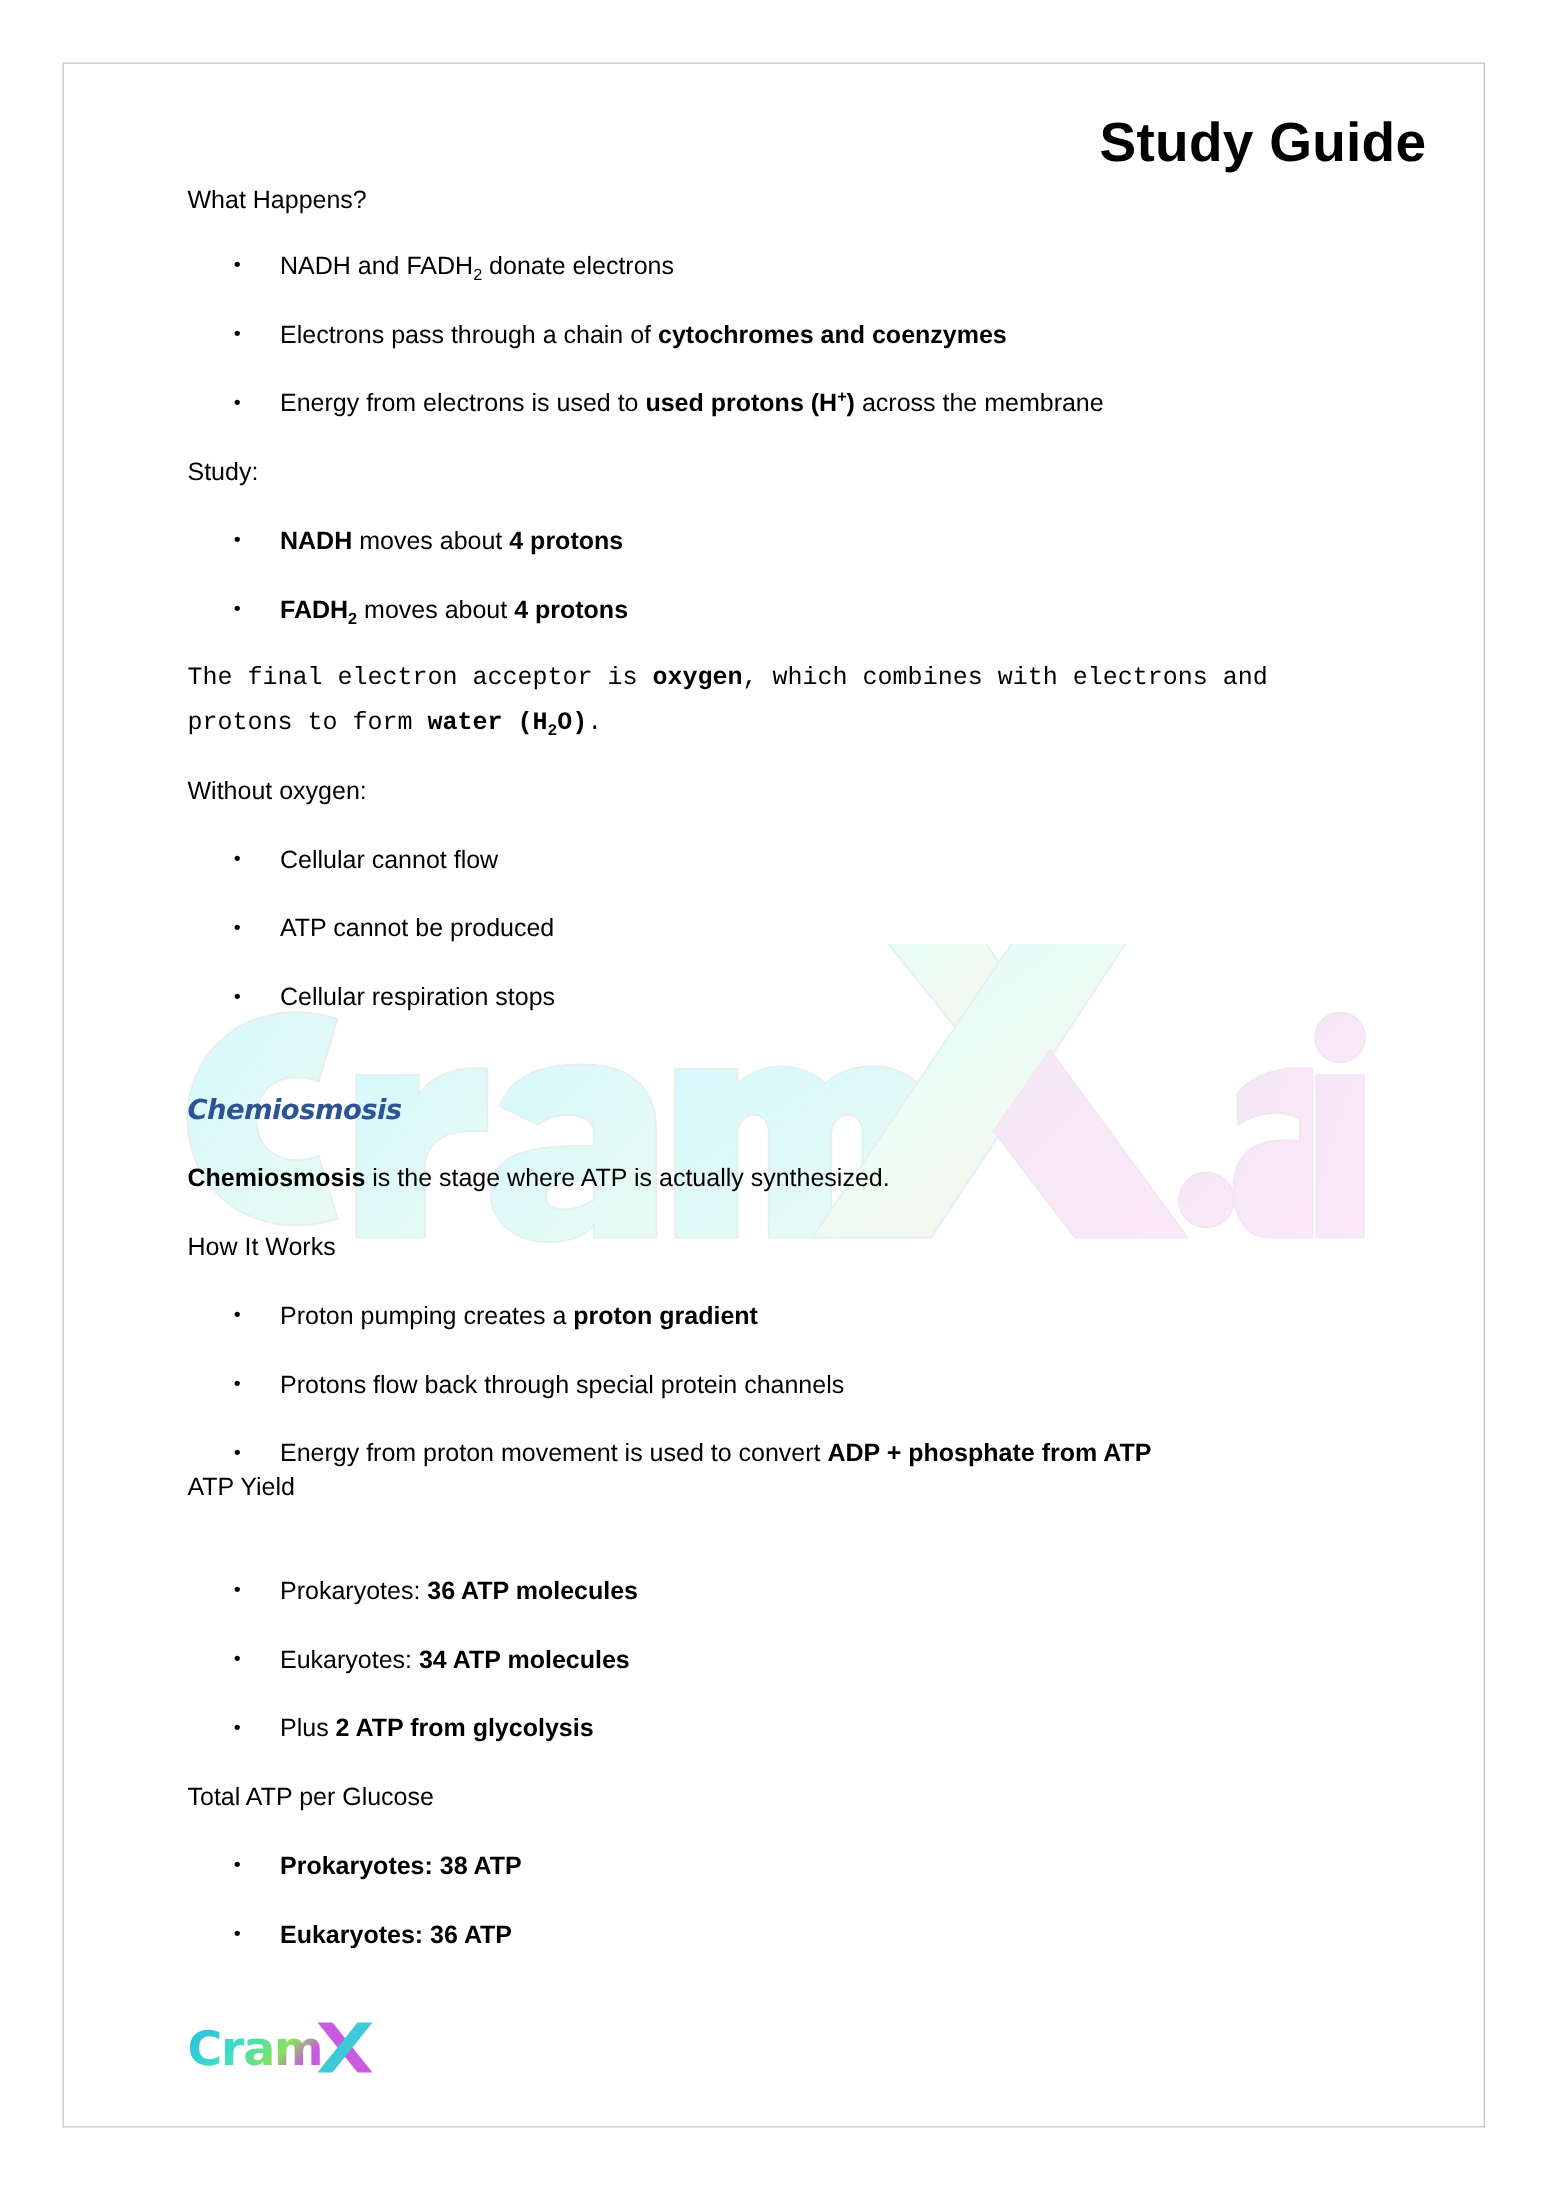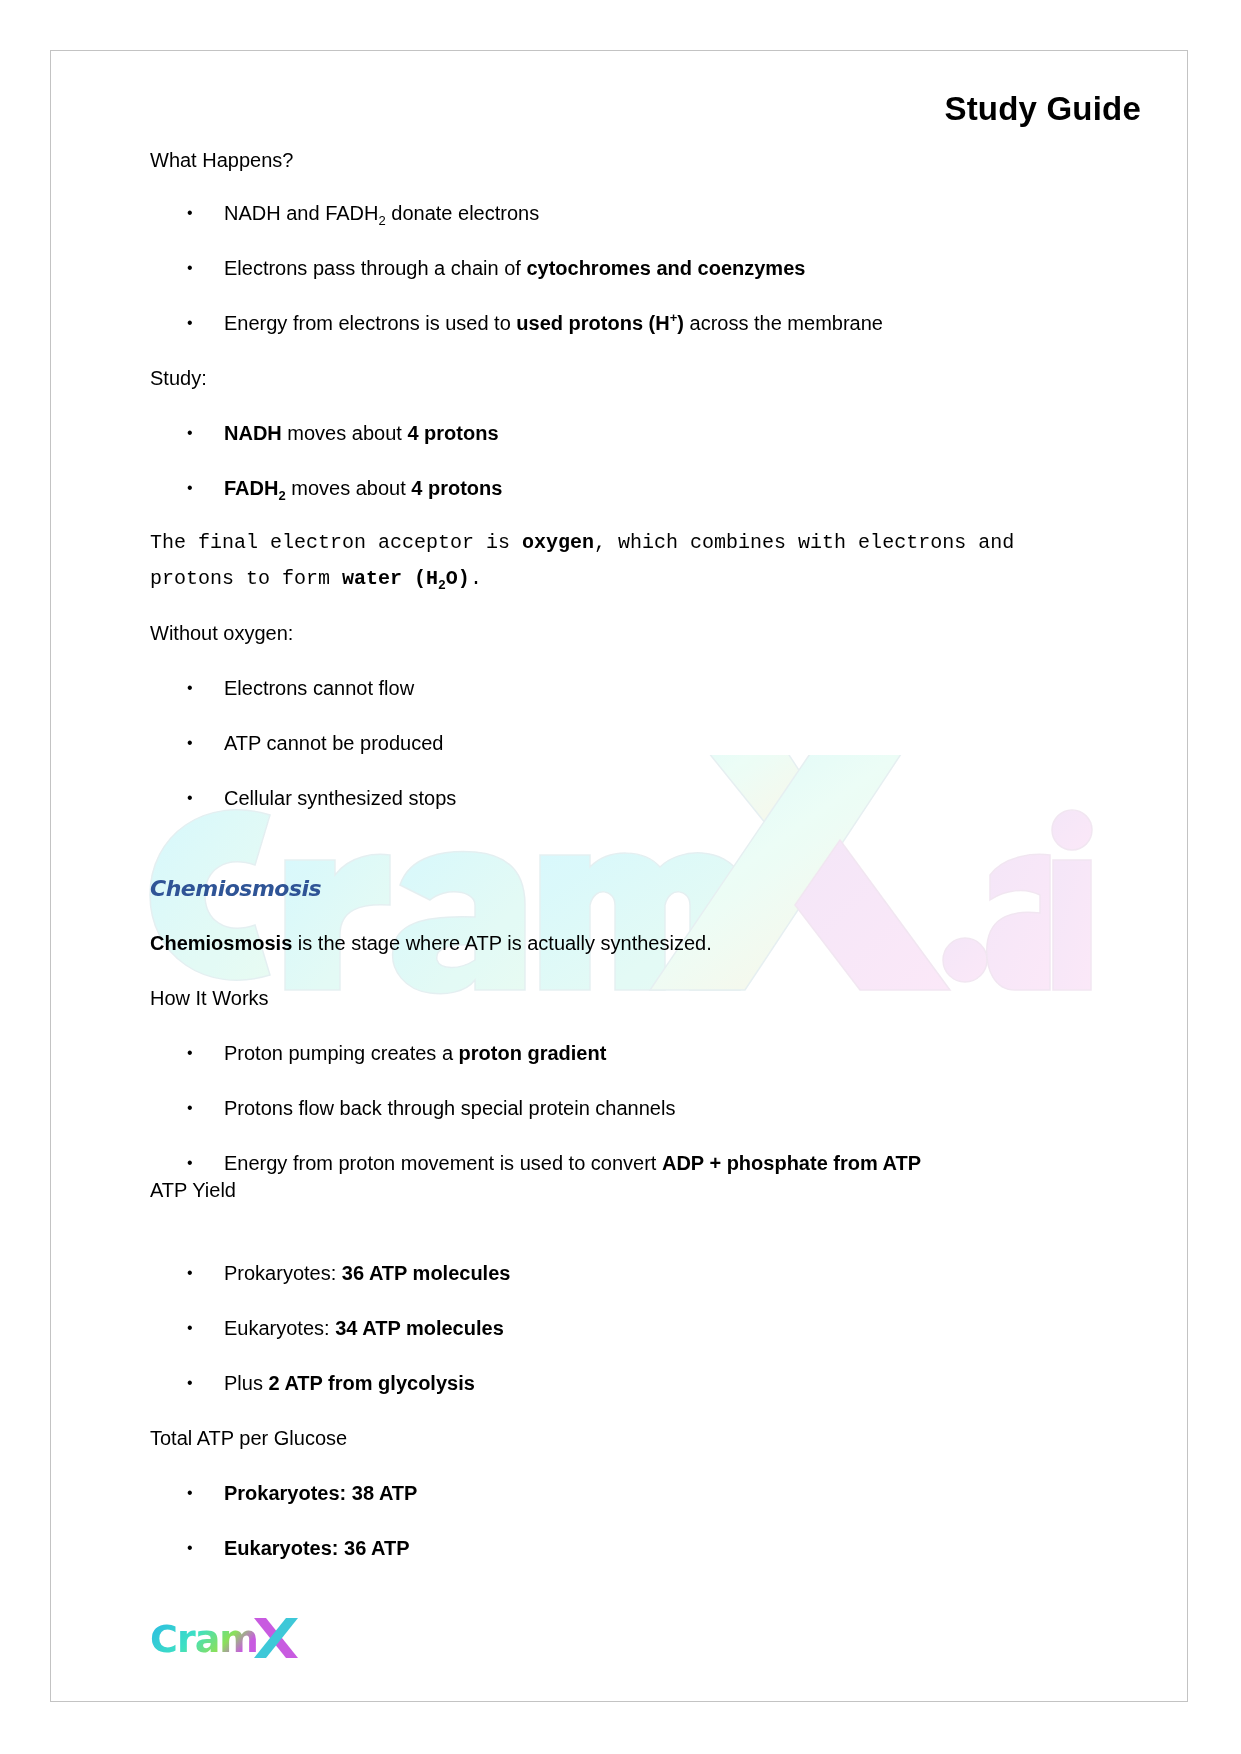--- a/index.html
+++ b/index.html
@@ -1,20 +1,20 @@
 <!DOCTYPE html>
 <html><head>
   <meta charset="utf-8">
   <style>
     html, body { margin: 0; padding: 0; background: #ffffff; }
     body { width: 1241px; height: 1754px; position: relative; overflow: hidden;
            font-family: "Liberation Sans", sans-serif; color: #000; }
     .page { position: absolute; left: 50px; top: 50px; width: 1138px; height: 1652px;
             border: 1.5px solid #c3c3c3; box-sizing: border-box; background: #fff; }
-    .doc-title { position: absolute; right: 100px; top: 90px; font-size: 33px; font-weight: bold;
+    .doc-title { position: absolute; right: 100px; top: 90px; font-size: 44px; font-weight: bold;
                  letter-spacing: 0.2px; }
     .block { position: absolute; left: 150px; font-size: 20px; line-height: 36px; white-space: nowrap; }
     .block.wrap { white-space: normal; width: 900px; font-family: Liberation Mono, monospace; }
     .heading { font-weight: normal; }
     .section-title { position: absolute; left: 150px; font-size: 22px; font-weight: bold;
                      font-style: italic; color: #2f5496; font-family: "DejaVu Sans", sans-serif;
                      letter-spacing: -0.5px; }
     .bullet { position: absolute; left: 187px; font-size: 20px; line-height: 36px; white-space: nowrap; }
     .bullet .dot { position: absolute; left: 0; top: 0; font-size: 16px; }
     .bullet .txt { position: absolute; left: 37px; top: 0; }
@@ -88,29 +88,29 @@
 <div class="bullet" style="top:470px">
     <span class="dot">•</span>
     <span class="txt"><b>FADH</b><b><sub>2</sub></b> moves about <b>4 protons</b></span>
   </div>
 
 <div class="block wrap" style="top:525px">The final electron acceptor is <b>oxygen</b>, which combines with electrons and protons to form <b>water (H</b><b><sub>2</sub></b><b>O)</b>.</div>
 
 <div class="block" style="top:615px">Without oxygen:</div>
 <div class="bullet" style="top:670px">
     <span class="dot">•</span>
-    <span class="txt">Electrons cannot flow</span>
+    <span class="txt">Cellular cannot flow</span>
   </div>
 <div class="bullet" style="top:725px">
     <span class="dot">•</span>
     <span class="txt">ATP cannot be produced</span>
   </div>
 <div class="bullet" style="top:780px">
     <span class="dot">•</span>
-    <span class="txt">Cellular synthesized stops</span>
+    <span class="txt">Cellular respiration stops</span>
   </div>
 
 <div class="section-title" style="top:876px">Chemiosmosis</div>
 <div class="block" style="top:925px"><b>Chemiosmosis</b> is the stage where ATP is actually synthesized.</div>
 
 <div class="block heading" style="top:980px">How It Works</div>
 <div class="bullet" style="top:1035px">
     <span class="dot">•</span>
     <span class="txt">Proton pumping creates a <b>proton gradient</b></span>
   </div>

